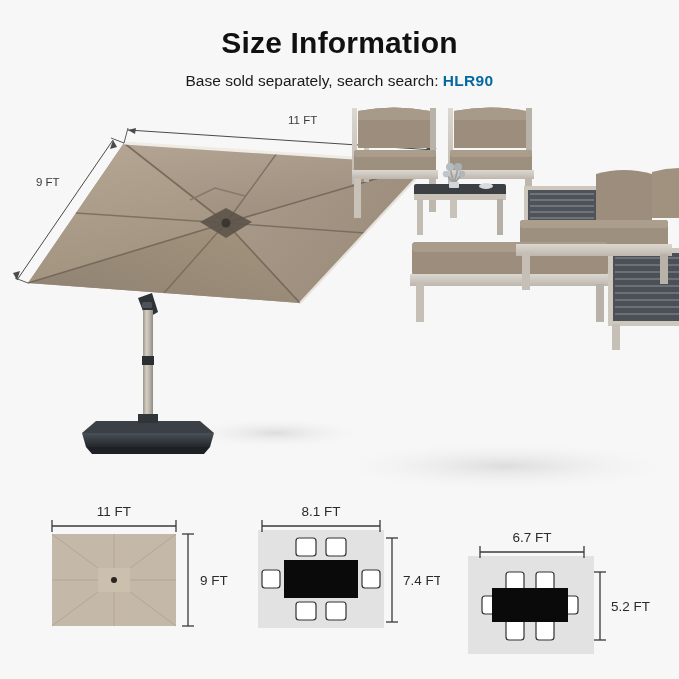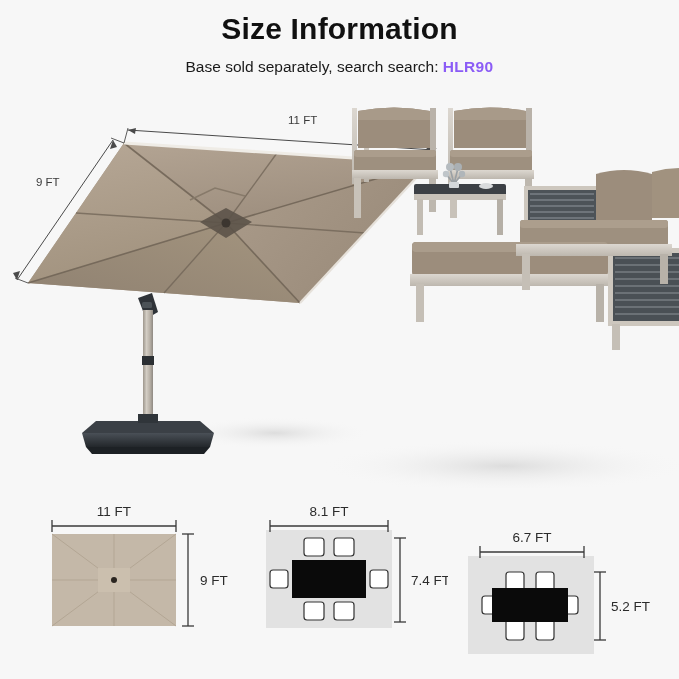--- a/index.html
+++ b/index.html
@@ -9,38 +9,38 @@
     font-family:"Liberation Sans", sans-serif;
     overflow:hidden;
     position:relative;
   }
   .page{position:relative;width:679px;height:679px;}
 
   
   .header{position:absolute;top:0;left:0;width:679px;text-align:center;}
   .title{
     font-size:30px;font-weight:bold;color:#111;
-    letter-spacing:.2px;margin-top:12px;
+    letter-spacing:.2px;margin-top:26px;
   }
   .subtitle{
     font-size:15.5px;color:#1a1a1a;margin-top:12px;
   }
-  .subtitle .code{color:#8b5cf6;font-weight:bold;letter-spacing:.3px;}
+  .subtitle .code{color:#0369a1;font-weight:bold;letter-spacing:.3px;}
 
   
   .hero{position:absolute;left:0;top:88px;width:679px;height:400px;}
   .hero svg{display:block;}
 
   
   .diagrams{
     position:absolute;left:0;top:500px;width:679px;height:165px;
   }
   .diagram{position:absolute;top:0;}
   .d1{left:30px;}
-  .d2{left:248px;}
+  .d2{left:240px;}
   .d3{left:450px;margin-top:26px;}
   .diagram svg{display:block;}
   .dim-text{
     font-family:"Liberation Sans", sans-serif;
     font-size:13.5px;fill:#2b2b2b;
   }
   .hero-dim{
     font-family:"Liberation Sans", sans-serif;
     font-size:11.5px;fill:#3a3a3a;
   }

